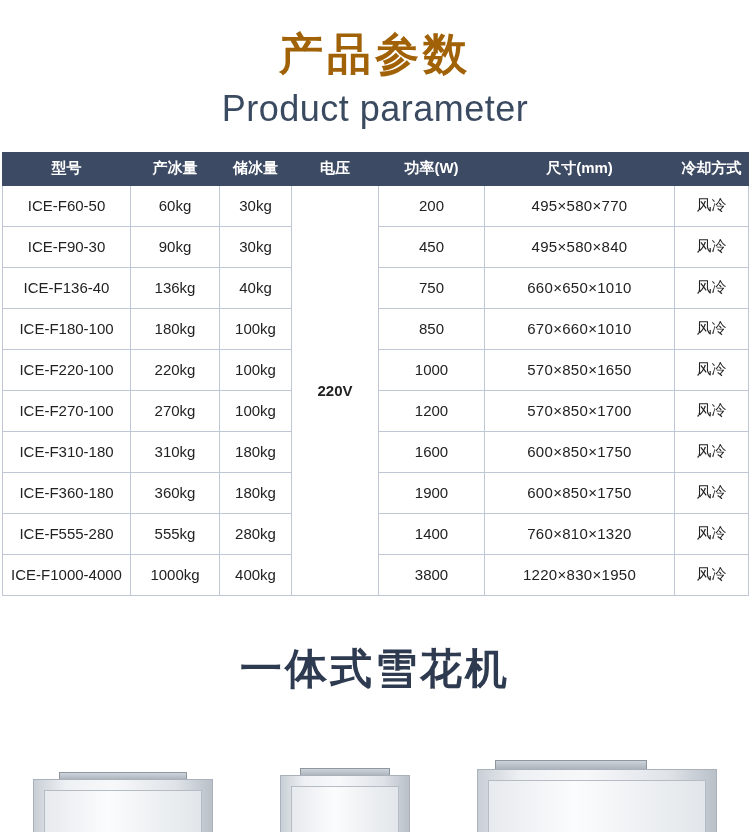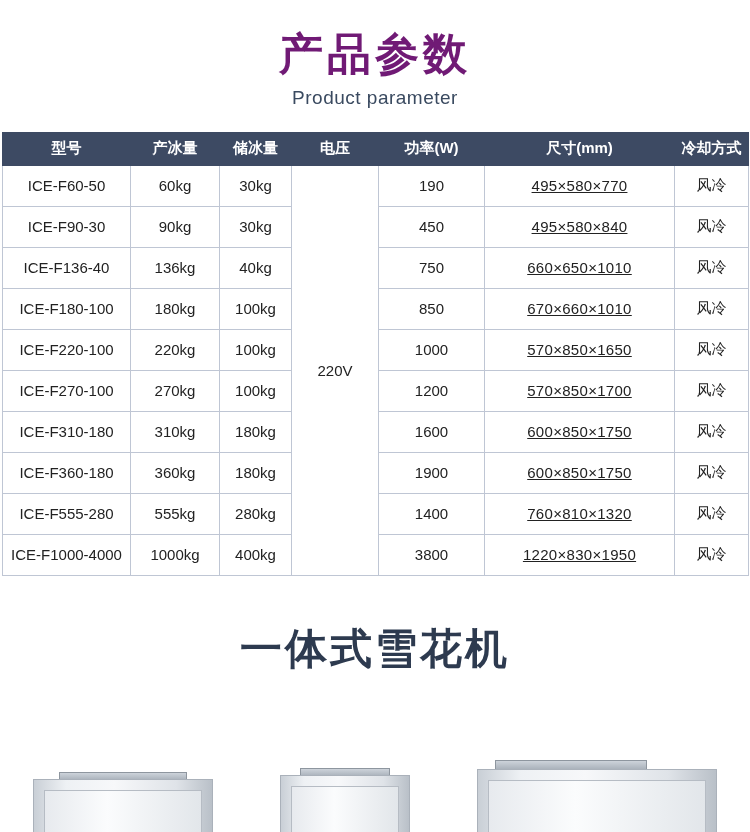--- a/index.html
+++ b/index.html
@@ -24,25 +24,25 @@
   
   .heading {
     text-align: center;
     padding-top: 28px;
   }
   .heading .cn {
     font-family: "DejaVu Sans", "Liberation Sans", sans-serif;
     font-size: 44px;
     font-weight: bold;
     letter-spacing: 4px;
-    color: #701a75;
+    color: #a16207;
     line-height: 1.2;
   }
   .heading .en {
-    font-size: 19px;
+    font-size: 36px;
     font-weight: normal;
     color: #3a4a60;
     letter-spacing: 0.5px;
     margin-top: 6px;
     line-height: 1.2;
   }
 
   
   .table-wrap {
     margin-top: 22px;
@@ -72,23 +72,23 @@
     border: 1px solid #3d4a63;
   }
   table.params tbody td {
     background: #ffffff;
     color: #222;
     font-size: 15px;
   }
   td.model { font-size: 15px; }
   td.voltage {
     font-size: 16px;
-    font-weight: normal;
-  }
-  td.size { letter-spacing: 0.3px; text-decoration: underline; }
+    font-weight: bold;
+  }
+  td.size { letter-spacing: 0.3px; }
 
   
   col.c0 { width: 128px; }
   col.c1 { width: 89px; }
   col.c2 { width: 72px; }
   col.c3 { width: 87px; }
   col.c4 { width: 106px; }
   col.c5 { width: 190px; }
   col.c6 { width: 74px; }
 
@@ -208,21 +208,21 @@
           <th>尺寸(mm)</th>
           <th>冷却方式</th>
         </tr>
       </thead>
       <tbody>
         <tr>
           <td class="model">ICE-F60-50</td>
           <td>60kg</td>
           <td>30kg</td>
           <td class="voltage" rowspan="10">220V</td>
-          <td>190</td>
+          <td>200</td>
           <td class="size">495×580×770</td>
           <td>风冷</td>
         </tr>
         <tr>
           <td class="model">ICE-F90-30</td>
           <td>90kg</td>
           <td>30kg</td>
           <td>450</td>
           <td class="size">495×580×840</td>
           <td>风冷</td>

